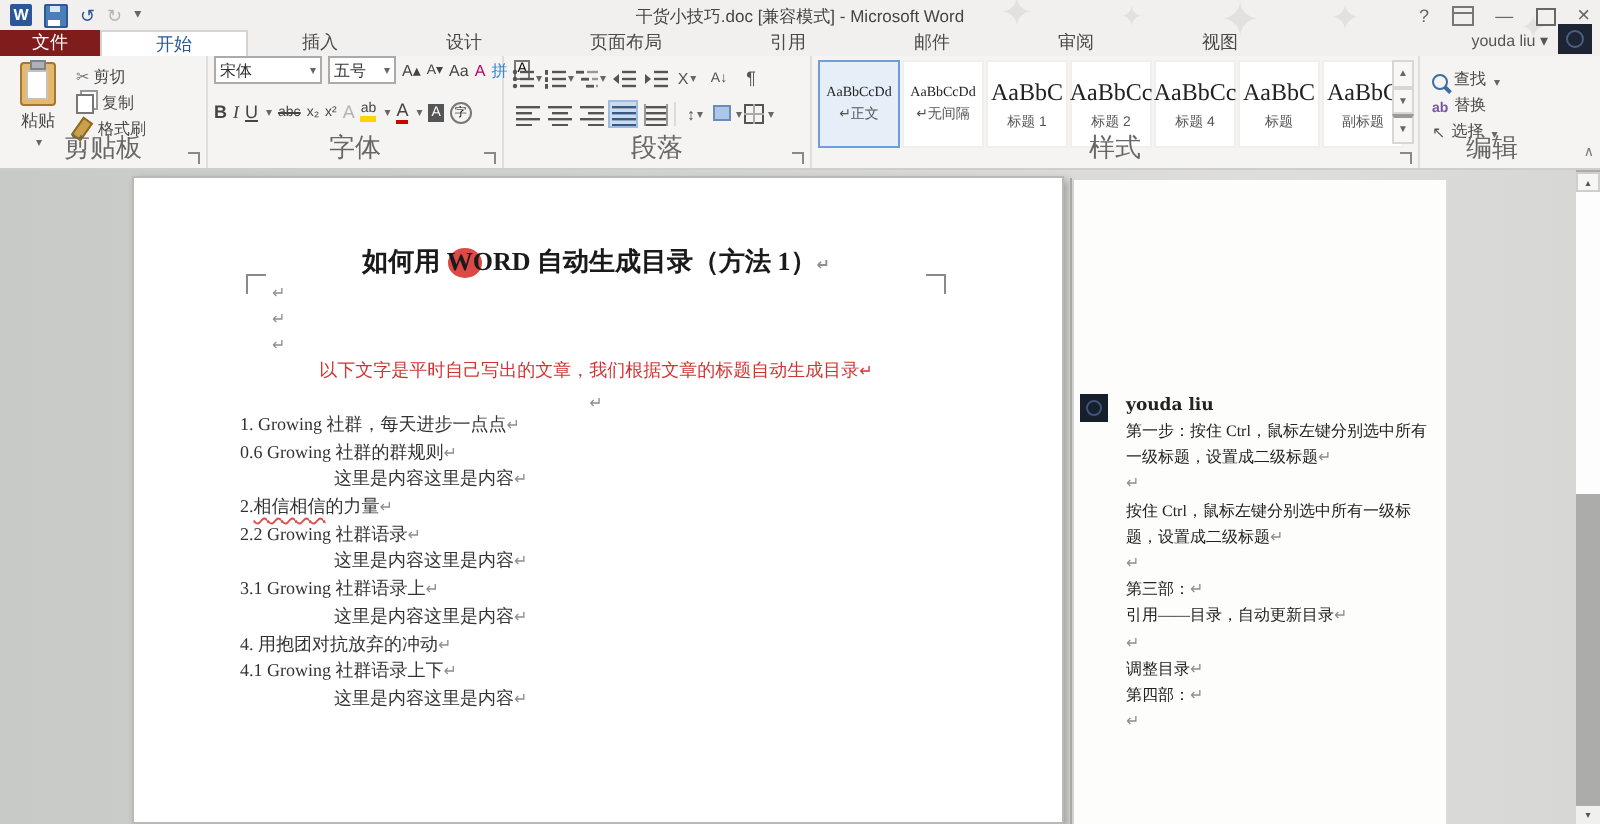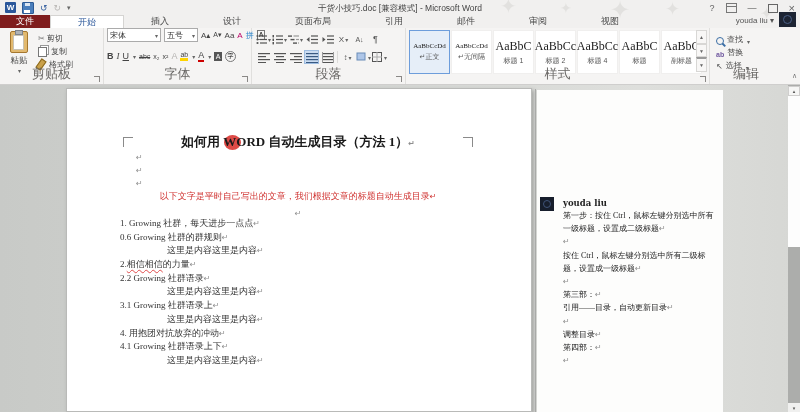--- a/index.html
+++ b/index.html
@@ -90,21 +90,21 @@
   .ic-select{font-size:8px;color:#555;}
   #collapse-btn{position:absolute;right:3px;bottom:4px;font-size:7px;color:#777;}
 
   
   #workspace{position:absolute;top:85px;left:0;width:800px;height:327px;
      background:linear-gradient(90deg,#c8cac7 0%,#d3d5d2 45%,#dedfdc 80%,#d6d7d4 100%);}
   #page{position:absolute;left:66px;top:3px;width:466px;height:324px;background:#fff;
      border:1px solid #b9bab8;box-shadow:2px 2px 4px rgba(0,0,0,.25);box-sizing:border-box;}
   .cropmark{position:absolute;width:9px;height:9px;border-left:1px solid #8a8a8a;border-top:1px solid #8a8a8a;}
   #textcol{position:absolute;left:53px;right:55px;top:0;font-family:"Liberation Serif",serif;color:#333;}
-  #doc-title{margin-top:44px;text-align:center;font-size:13px;font-weight:bold;color:#1a1a1a;height:18px;}
+  #doc-title{margin-top:33px;text-align:center;font-size:13px;font-weight:bold;color:#1a1a1a;height:18px;}
   .red-dot{position:relative;z-index:0;}
   .red-dot:before{content:"";position:absolute;left:1px;top:1px;width:17px;height:15px;border-radius:50%;background:#dd4a46;z-index:-1;}
   .pilcrow{color:#8f8f8f;font-size:8px;font-family:"DejaVu Sans",sans-serif;}
   .blank-line{line-height:13px;height:13px;padding-left:16px;font-size:9px;}
   #intro-line{text-align:center;font-size:9px;color:#d03432;line-height:13.5px;height:13.5px;}
   #intro-line .pilcrow{color:#d03432;}
   .center-mark{text-align:center;line-height:13.5px;height:13.5px;}
   .doc-line{font-size:9px;line-height:13.7px;height:13.7px;white-space:nowrap;}
   .doc-line.indent{padding-left:47px;}
   .squiggly{text-decoration:underline;text-decoration-style:wavy;text-decoration-color:#e04b4b;text-decoration-thickness:1px;text-underline-offset:2px;}
@@ -454,21 +454,21 @@
     </div>
   </div>
 
   <div id="markup-sep"></div>
   <div id="markup">
     <div id="comment-avatar"></div>
     <div id="comment">
       <div id="comment-author">youda liu</div>
       <div class="c-line"><span>第一步：按住 Ctrl，鼠标左键分别选中所有一级标题，设置成二级标题</span><span class="pilcrow">↵</span></div>
       <div class="c-line"><span></span><span class="pilcrow">↵</span></div>
-      <div class="c-line"><span>按住 Ctrl，鼠标左键分别选中所有二级标题，设置成一级标题</span><span class="pilcrow">↵</span></div>
+      <div class="c-line"><span>按住 Ctrl，鼠标左键分别选中所有一级标题，设置成二级标题</span><span class="pilcrow">↵</span></div>
       <div class="c-line"><span></span><span class="pilcrow">↵</span></div>
       <div class="c-line"><span>第三部：</span><span class="pilcrow">↵</span></div>
       <div class="c-line"><span>引用——目录，自动更新目录</span><span class="pilcrow">↵</span></div>
       <div class="c-line"><span></span><span class="pilcrow">↵</span></div>
       <div class="c-line"><span>调整目录</span><span class="pilcrow">↵</span></div>
       <div class="c-line"><span>第四部：</span><span class="pilcrow">↵</span></div>
       <div class="c-line"><span></span><span class="pilcrow">↵</span></div>
     </div>
   </div>
 

